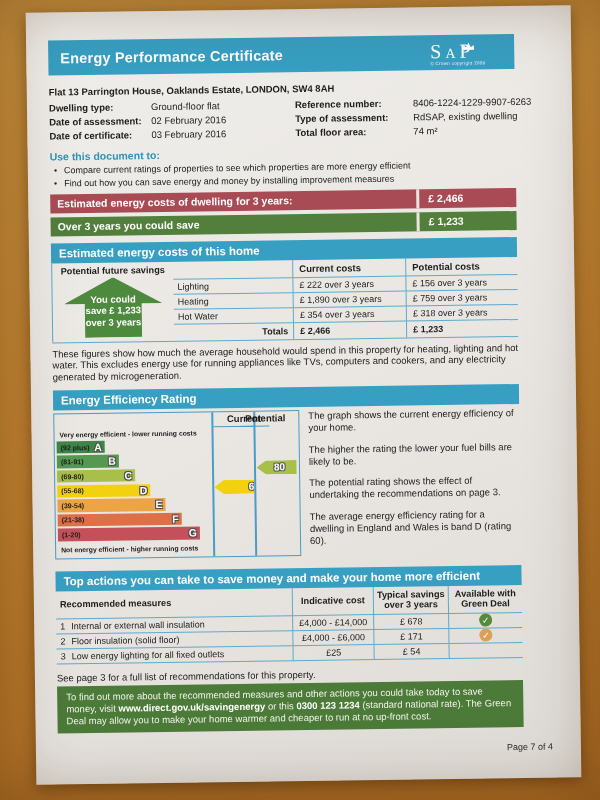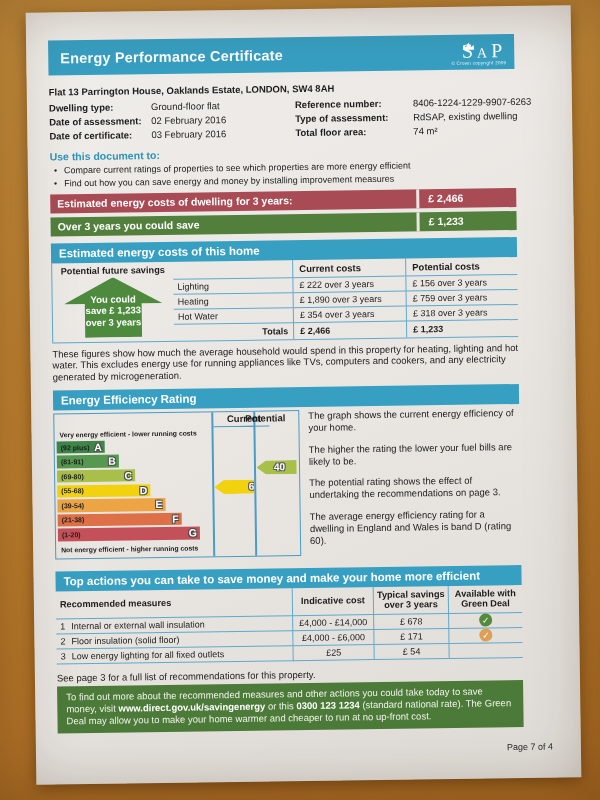--- a/index.html
+++ b/index.html
@@ -10,21 +10,21 @@
     box-shadow:inset 0 0 70px rgba(60,30,0,0.35);}
   .paper{position:absolute;left:31px;top:9px;width:545px;height:772px;
     background:linear-gradient(155deg,#f0eeea 0%,#e9e6e2 55%,#dfdcd7 100%);
     transform:rotate(-0.8deg);box-shadow:0 4px 16px rgba(50,25,0,0.5);
     color:#1c1c1c;}
   .content{padding:28px 0 0 22px;width:466px;}
 
   
   .band{height:35px;display:flex;align-items:center;justify-content:space-between;padding:0 8px 0 12px;box-sizing:border-box;width:466px;}
   .band .title{color:#fcfdfd;font-size:14.5px;font-weight:bold;letter-spacing:0.2px;}
-  .sap{position:relative;text-align:right;width:76px;line-height:1;padding-top:2px;}
+  .sap{position:relative;text-align:left;width:76px;line-height:1;padding-top:2px;}
   .sap .letters{font-family:"Liberation Serif",serif;color:#fff;font-size:20px;letter-spacing:4px;}
   .sap .mid{font-size:14px;}
   .sap .crown{position:absolute;top:-1px;left:50%;transform:translateX(-48%);}
   .sap .sub{color:#e8f4f8;font-size:4.5px;margin-top:1px;letter-spacing:0.3px;}
 
   .address{margin-top:11px;font-weight:bold;font-size:9.5px;}
   .info{margin-top:5px;display:grid;grid-template-columns:102px 144px 118px 102px;row-gap:3px;font-size:9.5px;align-items:baseline;}
   .info .lbl{font-weight:bold;}
   .info .val{white-space:nowrap;}
 
@@ -226,21 +226,21 @@
             <div class="bandrow bw5" style="background-color: rgb(221, 112, 71);">
                 <span>(21-38)</span>
                 <span class="letter">F</span>
               </div>
             <div class="bandrow bw6" style="background-color: rgb(196, 81, 90);">
                 <span>(1-20)</span>
                 <span class="letter">G</span>
               </div>
           </div>
           <div class="rarrow cur" style="background-color: rgb(242, 210, 15); padding-left: 40px;">61</div>
-          <div class="rarrow pot" style="background-color: rgb(168, 191, 73);">40</div>
+          <div class="rarrow pot" style="background-color: rgb(168, 191, 73);">80</div>
         </div>
         <div class="ratetext">
           <p>The graph shows the current energy efficiency of your home.</p>
           <p>The higher the rating the lower your fuel bills are likely to be.</p>
           <p>The potential rating shows the effect of undertaking the recommendations on page 3.</p>
           <p>The average energy efficiency rating for a dwelling in England and Wales is band D (rating 60).</p>
         </div>
       </div>
 
       <div class="sect" style="margin-top: 11px; background-color: rgb(55, 159, 194);">Top actions you can take to save money and make your home more efficient</div>

